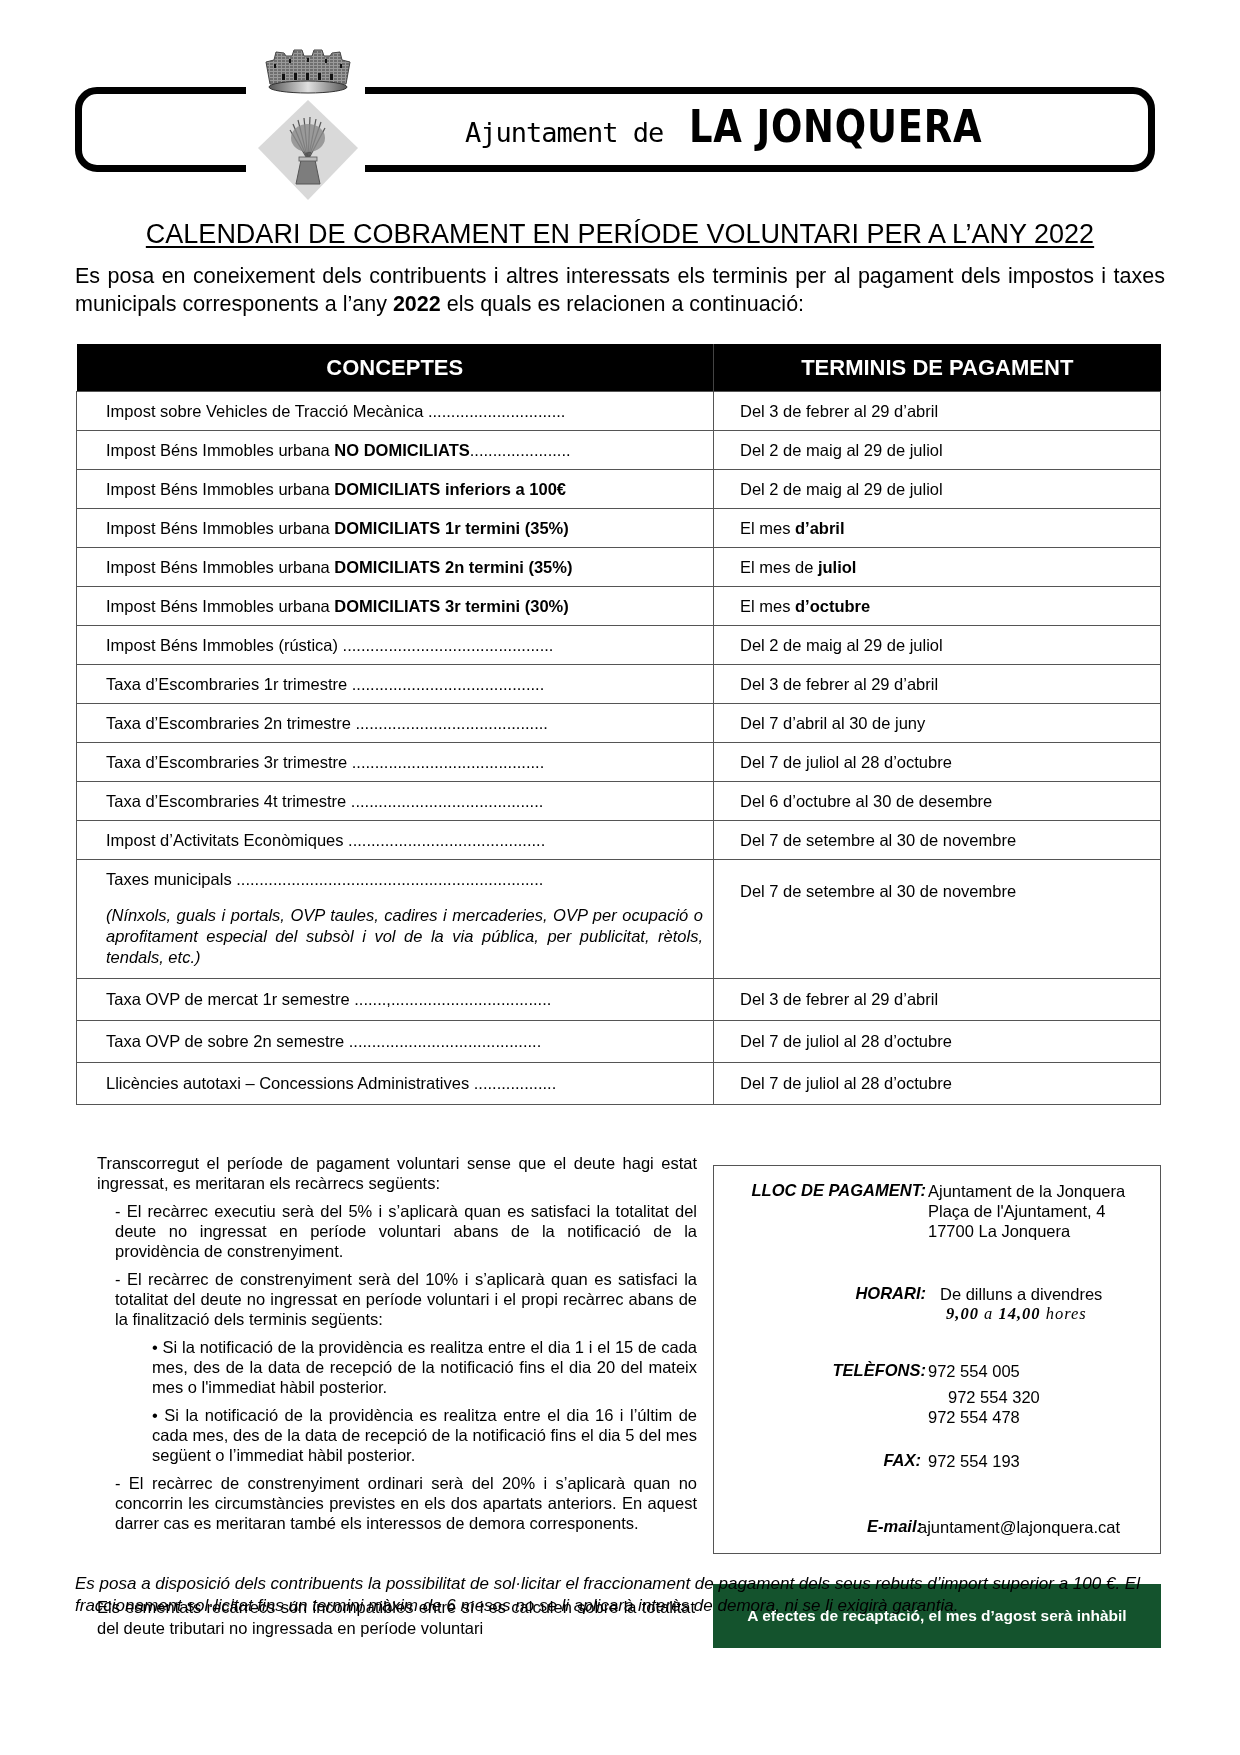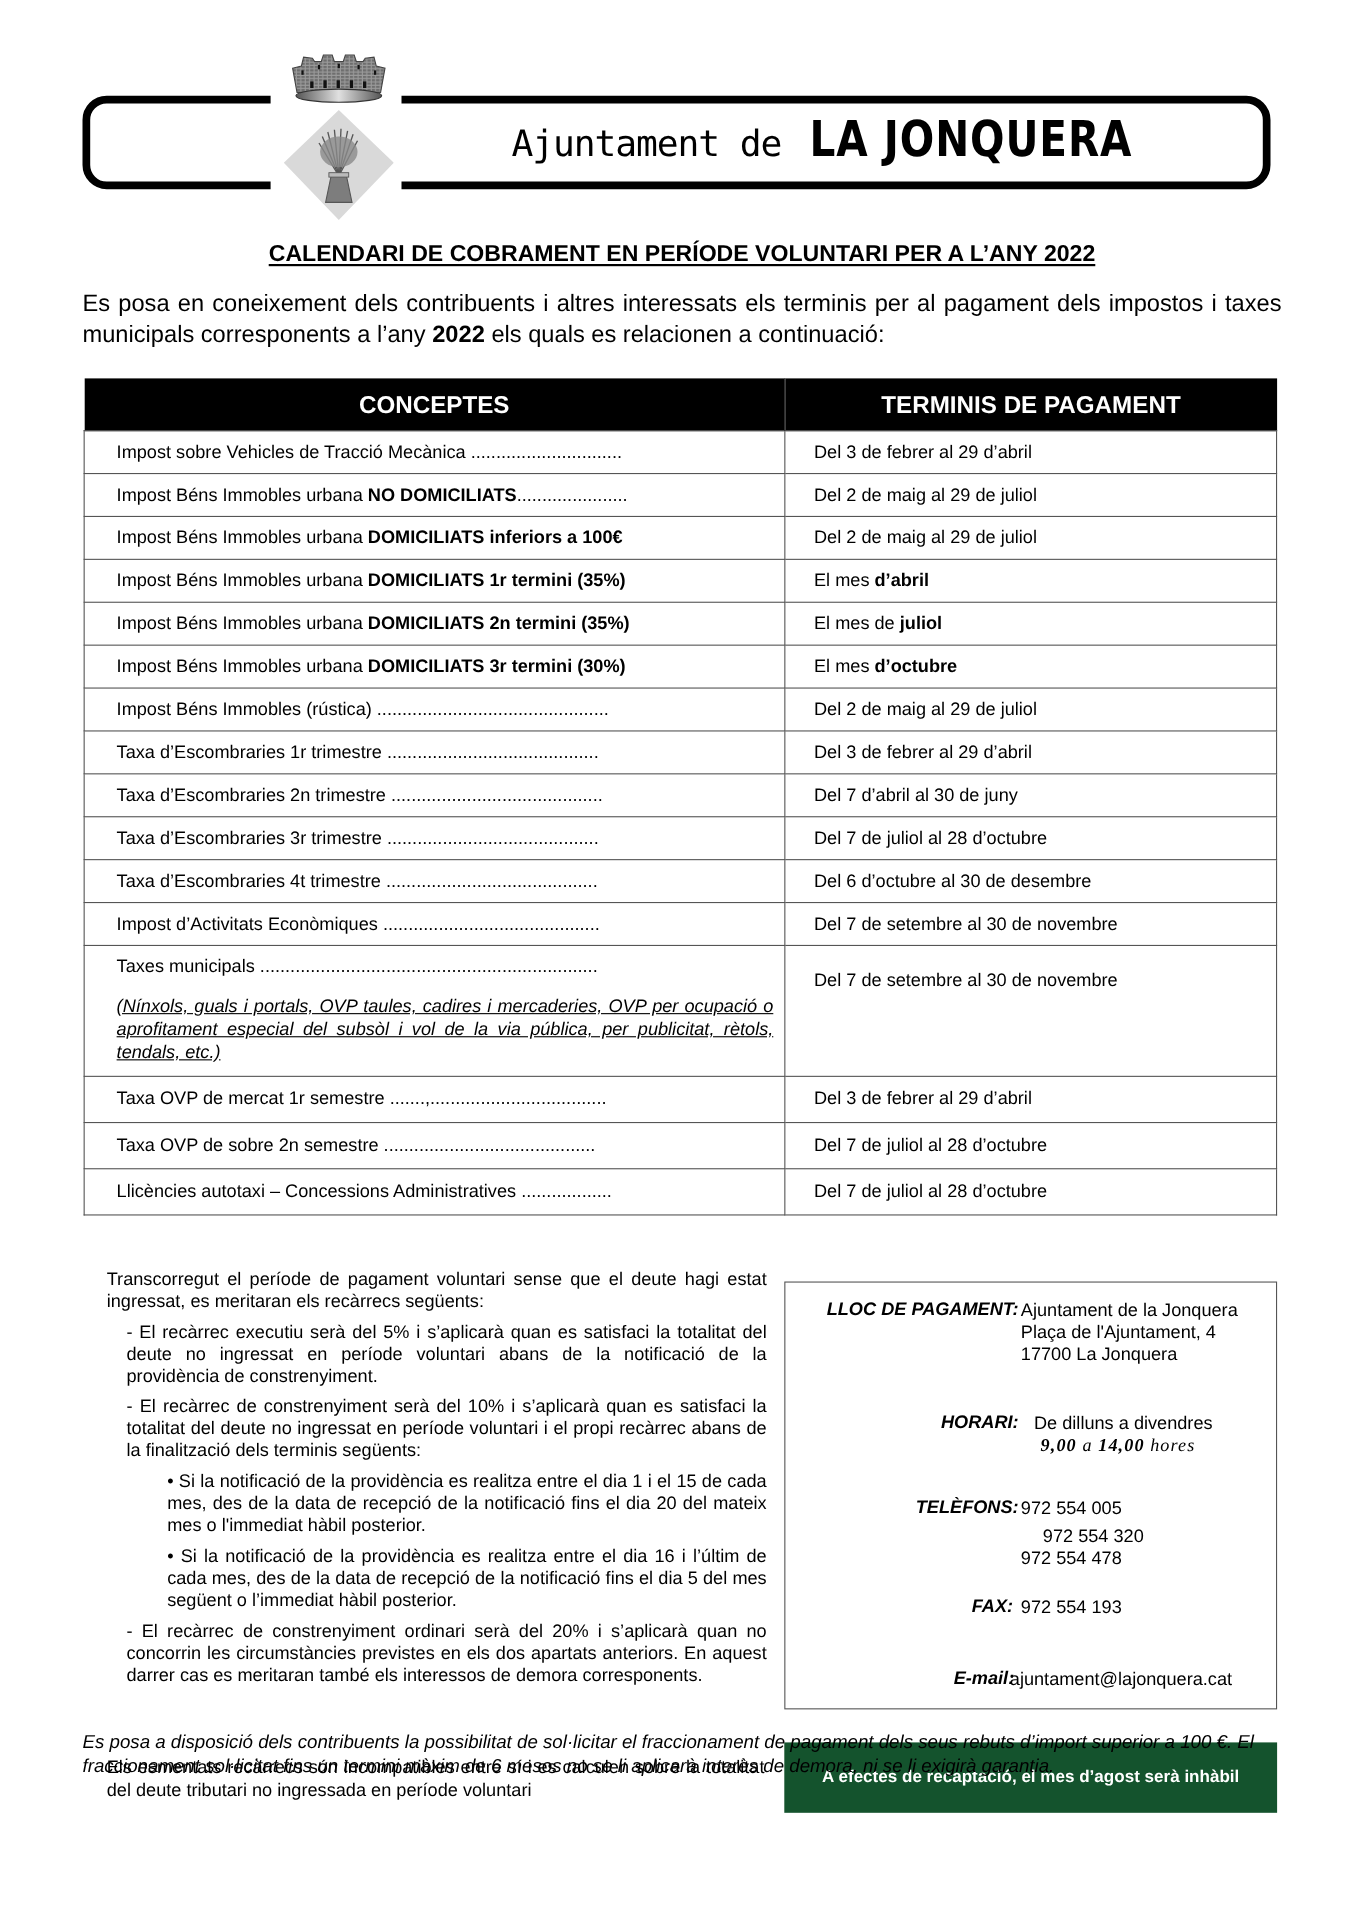--- a/index.html
+++ b/index.html
@@ -5,39 +5,39 @@
   html, body { margin: 0; padding: 0; background: #ffffff; }
   body { width: 1240px; height: 1755px; position: relative; overflow: hidden;
          font-family: "Liberation Sans", sans-serif; color: #000; }
   .abs { position: absolute; }
 
   
   #hdr-box { left: 75px; top: 87px; width: 1080px; height: 85px; border: 7px solid #000;
              border-radius: 22px; box-sizing: border-box; }
   #hdr-gap { left: 246px; top: 80px; width: 119px; height: 100px; background: #fff; }
   #hdr-title { left: 465px; top: 100px; height: 60px; display: flex; align-items: baseline; white-space: nowrap; }
-  #hdr-title .small { font-family: "DejaVu Sans Mono", monospace; font-size: 33px; letter-spacing: -1px; }
+  #hdr-title .small { font-family: "DejaVu Sans Mono", monospace; font-size: 27px; letter-spacing: -1px; }
   #hdr-title .big { font-family: "DejaVu Sans", sans-serif; font-weight: bold; font-size: 45px;
                     margin-left: 26px; transform: scaleX(0.82); transform-origin: left; display: inline-block; letter-spacing: 1px; }
   #crown { left: 262px; top: 48px; width: 92px; height: 46px; }
   #shield { left: 258px; top: 100px; width: 100px; height: 100px; }
 
   
-  #doc-title { left: 0; width: 1240px; top: 219px; text-align: center; font-weight: bold; font-size: 21px; }
+  #doc-title { left: 0; width: 1240px; top: 219px; text-align: center; font-weight: normal; font-size: 27px; }
   #doc-title span { text-decoration: underline; text-underline-offset: 3px; }
   #intro { left: 75px; top: 262px; width: 1090px; font-size: 21.5px; line-height: 28px; text-align: justify; text-align-last: left; }
 
   
   #tbl { left: 76px; top: 344px; width: 1084px; border-collapse: collapse; table-layout: fixed; }
   #tbl th { background: #000; color: #ffffff; font-weight: bold; font-size: 22px; height: 47px; padding: 0; }
   #tbl td { border: 1.5px solid #555; height: 38px; font-size: 16.5px; padding: 0; vertical-align: middle; }
   #tbl td.c1 { padding-left: 29px; }
   #tbl td.c2 { padding-left: 26px; }
   #tbl td.top { vertical-align: top; padding-top: 10px; }
-  #tbl .note { font-style: italic; text-align: justify; padding-right: 10px; margin-top: 16px; line-height: 21px; padding-bottom: 10px; text-decoration: underline; }
+  #tbl .note { font-style: italic; text-align: justify; padding-right: 10px; margin-top: 16px; line-height: 21px; padding-bottom: 10px; }
   #tbl th:first-child { border-right: 1px solid #444; }
 
   
   #lower-left { left: 97px; top: 1153px; width: 600px; font-size: 16.5px; line-height: 20px; }
   #lower-left p { margin: 0 0 8px 0; text-align: justify; }
   #lower-left .ind1 { margin-left: 18px; }
   #lower-left .ind2 { margin-left: 55px; }
   #lower-left .ind0b { margin-left: 18px; }
 
   #esmentats { left: 97px; top: 1597px; width: 598px; font-size: 16.5px; line-height: 21px; text-align: justify; text-align-last: left; }

